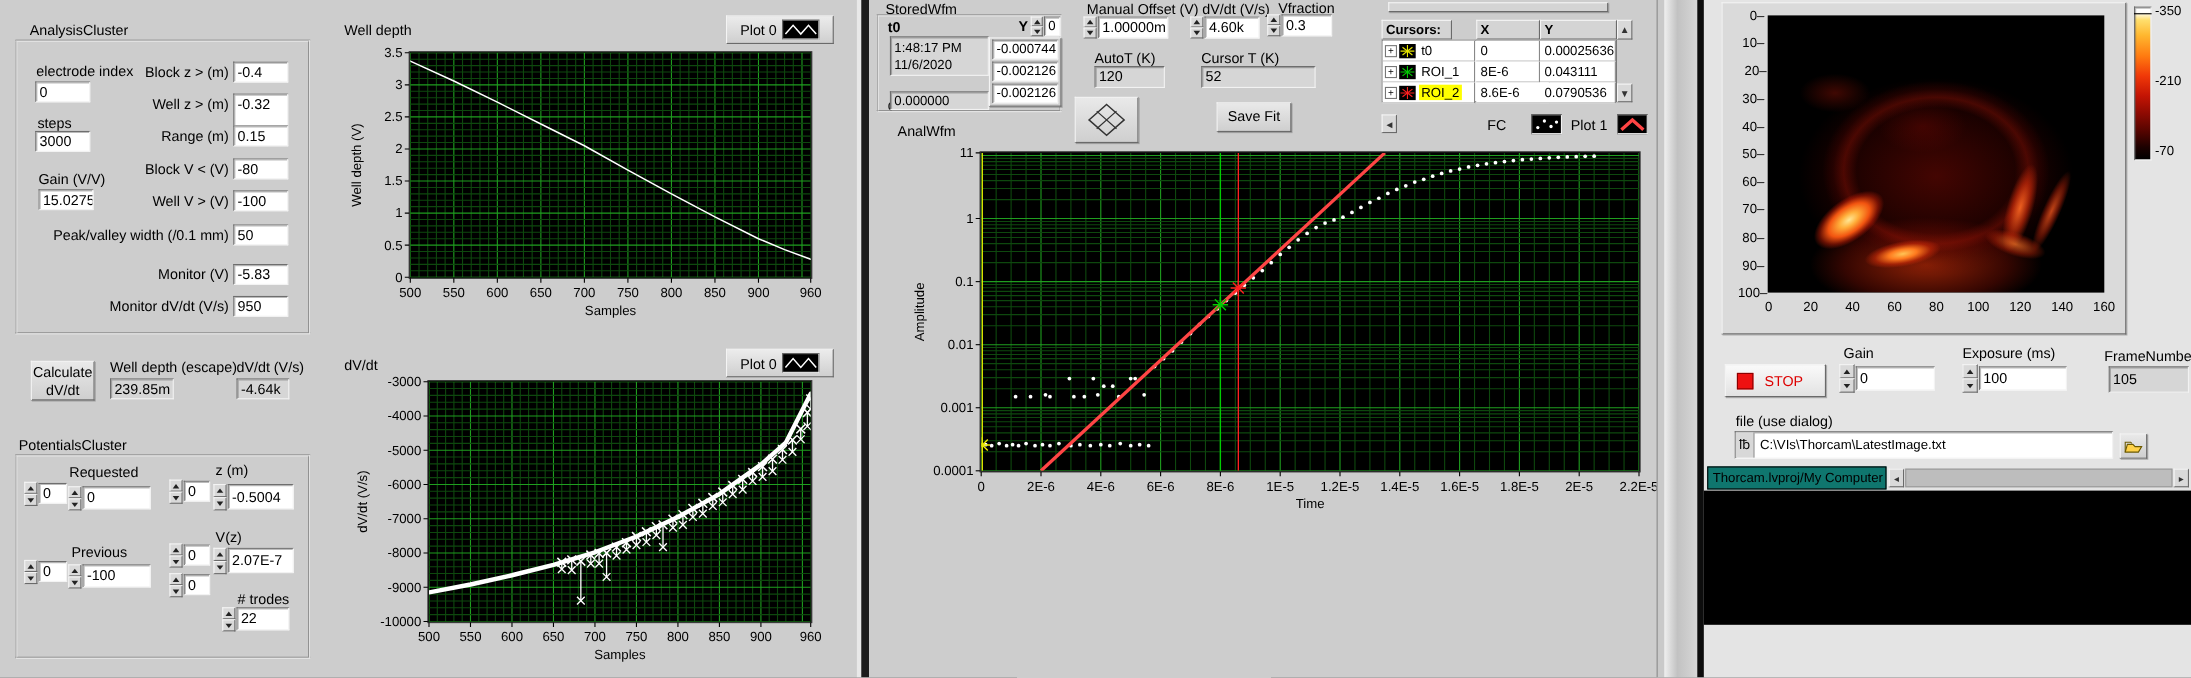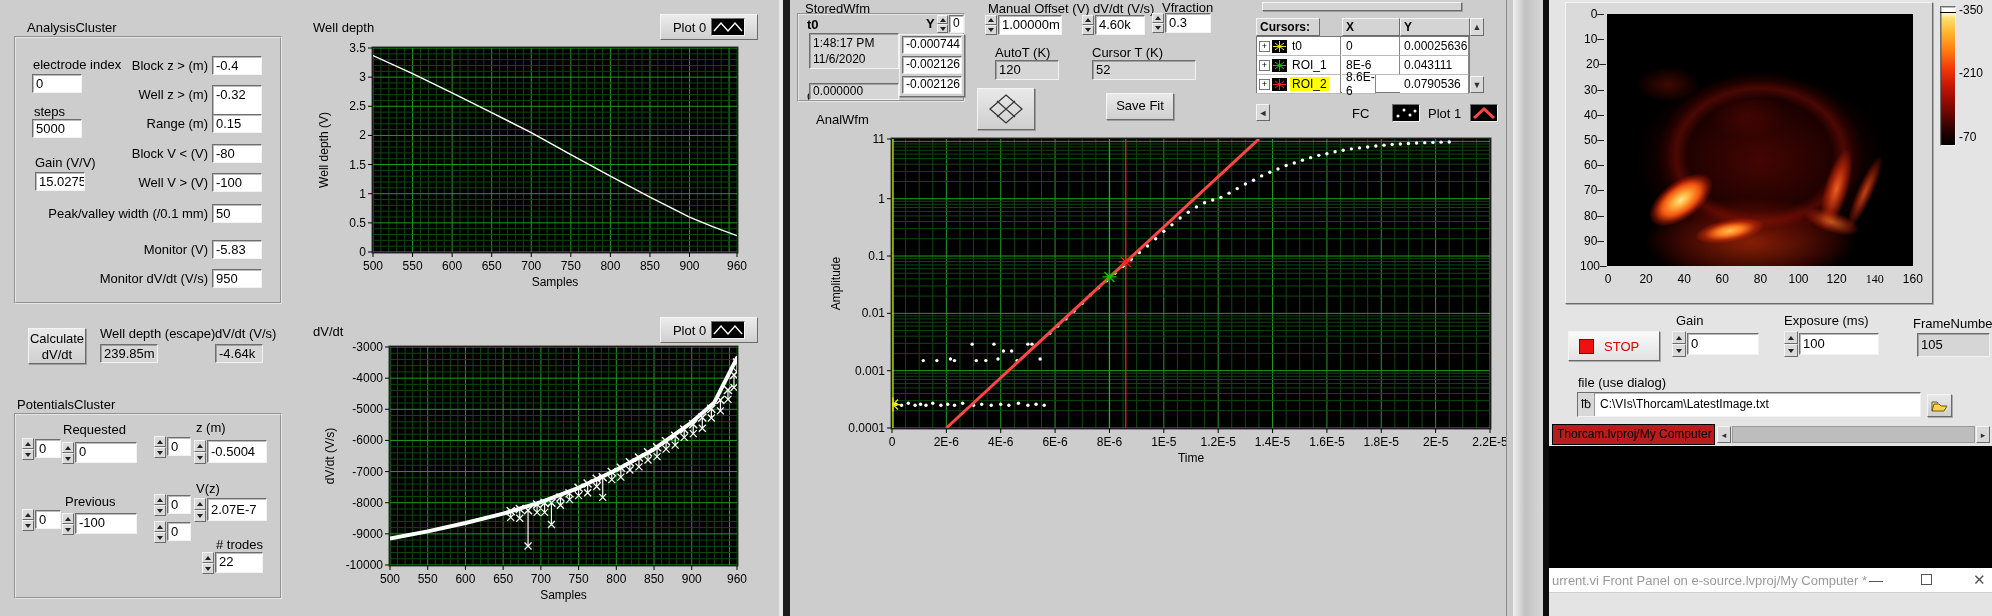--- a/index.html
+++ b/index.html
@@ -36,21 +36,21 @@
 <body>
 
 <div id="screen">
 
   <span class="lbl" style="left:27px;top:20px">AnalysisCluster</span>
   <div class="cluster" style="left:14px;top:36px;width:268px;height:268px"></div>
 
   <span class="lbl" style="left:33px;top:57px">electrode index</span>
   <div class="inp sunken" style="left:32px;top:74px;width:50px;height:19px">0</div>
   <span class="lbl" style="left:34px;top:104px">steps</span>
-  <div class="inp sunken" style="left:32px;top:119px;width:50px;height:19px">5000</div>
+  <div class="inp sunken" style="left:32px;top:119px;width:50px;height:19px">3000</div>
   <span class="lbl" style="left:35px;top:155px">Gain (V/V)</span>
   <div class="inp sunken" style="left:35px;top:172px;width:50px;height:19px">15.0275</div>
 
   <span class="lbl rlbl" style="left:33px;top:58px;width:175px">Block z &gt; (m)</span>
   <div class="inp sunken" style="left:212px;top:56px;width:50px;height:19px">-0.4</div>
   <span class="lbl rlbl" style="left:33px;top:87px;width:175px">Well z &gt; (m)</span>
   <div class="inp sunken" style="left:212px;top:85px;width:50px;height:30px">-0.32</div>
   <span class="lbl rlbl" style="left:33px;top:116px;width:175px">Range (m)</span>
   <div class="inp sunken" style="left:212px;top:114px;width:50px;height:19px">0.15</div>
   <span class="lbl rlbl" style="left:33px;top:146px;width:175px">Block V &lt; (V)</span>
@@ -651,21 +651,21 @@
             <g stroke="#ff2020" stroke-width="1">
               <line x1="0" y1="5.5" x2="13" y2="5.5"></line>
               <line x1="6.5" y1="0" x2="6.5" y2="11"></line>
               <line x1="2" y1="2" x2="11" y2="9"></line>
               <line x1="2" y1="9" x2="11" y2="2"></line>
             </g>
           </svg>
         </span>
         <span style="margin-left: 3px; padding: 0px 2px; background: rgb(255, 255, 0);">ROI_2</span>
       </div>
-      <div class="trow" style="left: 1342px; top: 75px; width: 34px; height: 19px; padding-left: 4px;">8.6E-6</div>
+      <div class="trow" style="left: 1342px; top: 75px; width: 67px; height: 19px; padding-left: 4px;">8.6E-6</div>
       <div class="trow" style="left: 1400px; top: 75px; width: 69px; height: 19px; padding-left: 4px;">0.0790536</div>
     </div>
   <div class="sbtn" style="left:1470px;top:76px;width:14px;height:17px">▼</div>
   <div class="sbtn" style="left:1256px;top:104px;width:14px;height:17px">◄</div>
 
   <span class="lbl" style="left:1352px;top:106px">FC</span>
   <span class="chip" style="left:1392px;top:104px;width:28px;height:18px">
     <svg width="24" height="14">
         <circle cx="4" cy="10" r="1.5" fill="#fff"></circle>
         <circle cx="10" cy="4" r="1.5" fill="#fff"></circle>
@@ -943,21 +943,21 @@
       <span class="lbl sm" style="left: 1580px; top: 208.6px; width: 24px; text-align: right;">80–</span>
       <span class="lbl sm" style="left: 1580px; top: 233.8px; width: 24px; text-align: right;">90–</span>
       <span class="lbl sm" style="left: 1580px; top: 259px; width: 24px; text-align: right;">100–</span>
       <span class="lbl sm" style="left: 1593px; top: 272px; width: 30px; text-align: center;">0</span>
       <span class="lbl sm" style="left: 1631.1px; top: 272px; width: 30px; text-align: center;">20</span>
       <span class="lbl sm" style="left: 1669.2px; top: 272px; width: 30px; text-align: center;">40</span>
       <span class="lbl sm" style="left: 1707.3px; top: 272px; width: 30px; text-align: center;">60</span>
       <span class="lbl sm" style="left: 1745.4px; top: 272px; width: 30px; text-align: center;">80</span>
       <span class="lbl sm" style="left: 1783.5px; top: 272px; width: 30px; text-align: center;">100</span>
       <span class="lbl sm" style="left: 1821.6px; top: 272px; width: 30px; text-align: center;">120</span>
-      <span class="lbl sm" style="left: 1859.7px; top: 272px; width: 30px; text-align: center; font-family: Liberation Serif, serif;">140</span>
+      <span class="lbl sm" style="left: 1859.7px; top: 272px; width: 30px; text-align: center;">140</span>
       <span class="lbl sm" style="left: 1897.8px; top: 272px; width: 30px; text-align: center;">160</span>
     </div>
 
   <div class="abs sunken" style="left:1940px;top:6px;width:16px;height:140px;background:linear-gradient(#ffffff 0%,#ffffff 3%,#ffdf6e 8%,#ffb830 18%,#ff7a10 32%,#f03808 45%,#c41404 58%,#8c0a02 70%,#520400 82%,#1c0100 92%,#000 100%)"></div>
   <div class="abs" style="left:1940px;top:12px;width:16px;height:1px;background:#000"></div>
   <span class="lbl sm" style="left:1959px;top:3px">-<span>350</span></span>
   <span class="lbl sm" style="left:1959px;top:66px">-<span>210</span></span>
   <span class="lbl sm" style="left:1959px;top:130px">-<span>70</span></span>
 
   <div class="btn raised" style="left:1568px;top:331px;width:92px;height:30px;background:linear-gradient(#fafafa,#e2e2e2);display:flex;align-items:center;gap:10px;padding-left:10px">
@@ -992,27 +992,21 @@
     <span class="abs" style="left:0;top:0;width:17px;height:23px;background:#d8d8d8;border-right:1px solid #999;text-align:center;font-size:12px;line-height:22px">℔</span>
     <span class="abs" style="left:22px;top:4px;font-size:12px;white-space:nowrap">C:\VIs\Thorcam\LatestImage.txt</span>
   </div>
   <div class="btn raised" style="left:1927px;top:394px;width:25px;height:23px;display:flex;align-items:center;justify-content:center">
     <svg width="17" height="12">
         <path d="M1 11 L3 4 H8 L10 6 H16 L13 11 Z" fill="#ffd24a" stroke="#6b5900" stroke-width="1"></path>
         <path d="M1 11 L1 2 H6 L7 3" fill="none" stroke="#6b5900" stroke-width="1"></path>
       </svg>
   </div>
 
-  <div class="abs" style="left:1552px;top:424px;width:163px;height:21px;background:#b91c1c;border:1px solid #000;font-size:12px;line-height:19px;padding-left:4px;white-space:nowrap">Thorcam.lvproj/My Computer</div>
+  <div class="abs" style="left:1552px;top:424px;width:163px;height:21px;background:#0f766e;border:1px solid #000;font-size:12px;line-height:19px;padding-left:4px;white-space:nowrap">Thorcam.lvproj/My Computer</div>
   <div class="sbtn" style="left:1717px;top:426px;width:14px;height:17px">◂</div>
   <div class="abs" style="left:1732px;top:426px;width:243px;height:17px;background:#bdbdbd;border:1px solid #999"></div>
   <div class="sbtn" style="left:1976px;top:426px;width:14px;height:17px">▸</div>
 
   <div class="abs" style="left:1549px;top:446px;width:443px;height:122px;background:#000"></div>
 
-  <div class="abs" style="left:1549px;top:568px;width:443px;height:25px;background:#fff;border-bottom:1px solid #d0d0d0">
-    <span class="abs" style="left:3px;top:5px;font-size:13px;color:#9a9a9a;white-space:nowrap">urrent.vi Front Panel on e-source.lvproj/My Computer *</span>
-    <span class="abs" style="left:320px;top:4px;color:#555;font-size:14px">—</span>
-    <span class="abs" style="left:372px;top:2px;width:11px;height:11px;border:1px solid #555;margin-top:4px"></span>
-    <span class="abs" style="left:424px;top:3px;color:#555;font-size:15px">✕</span>
-  </div>
 
 </div>
 
 </body></html>

